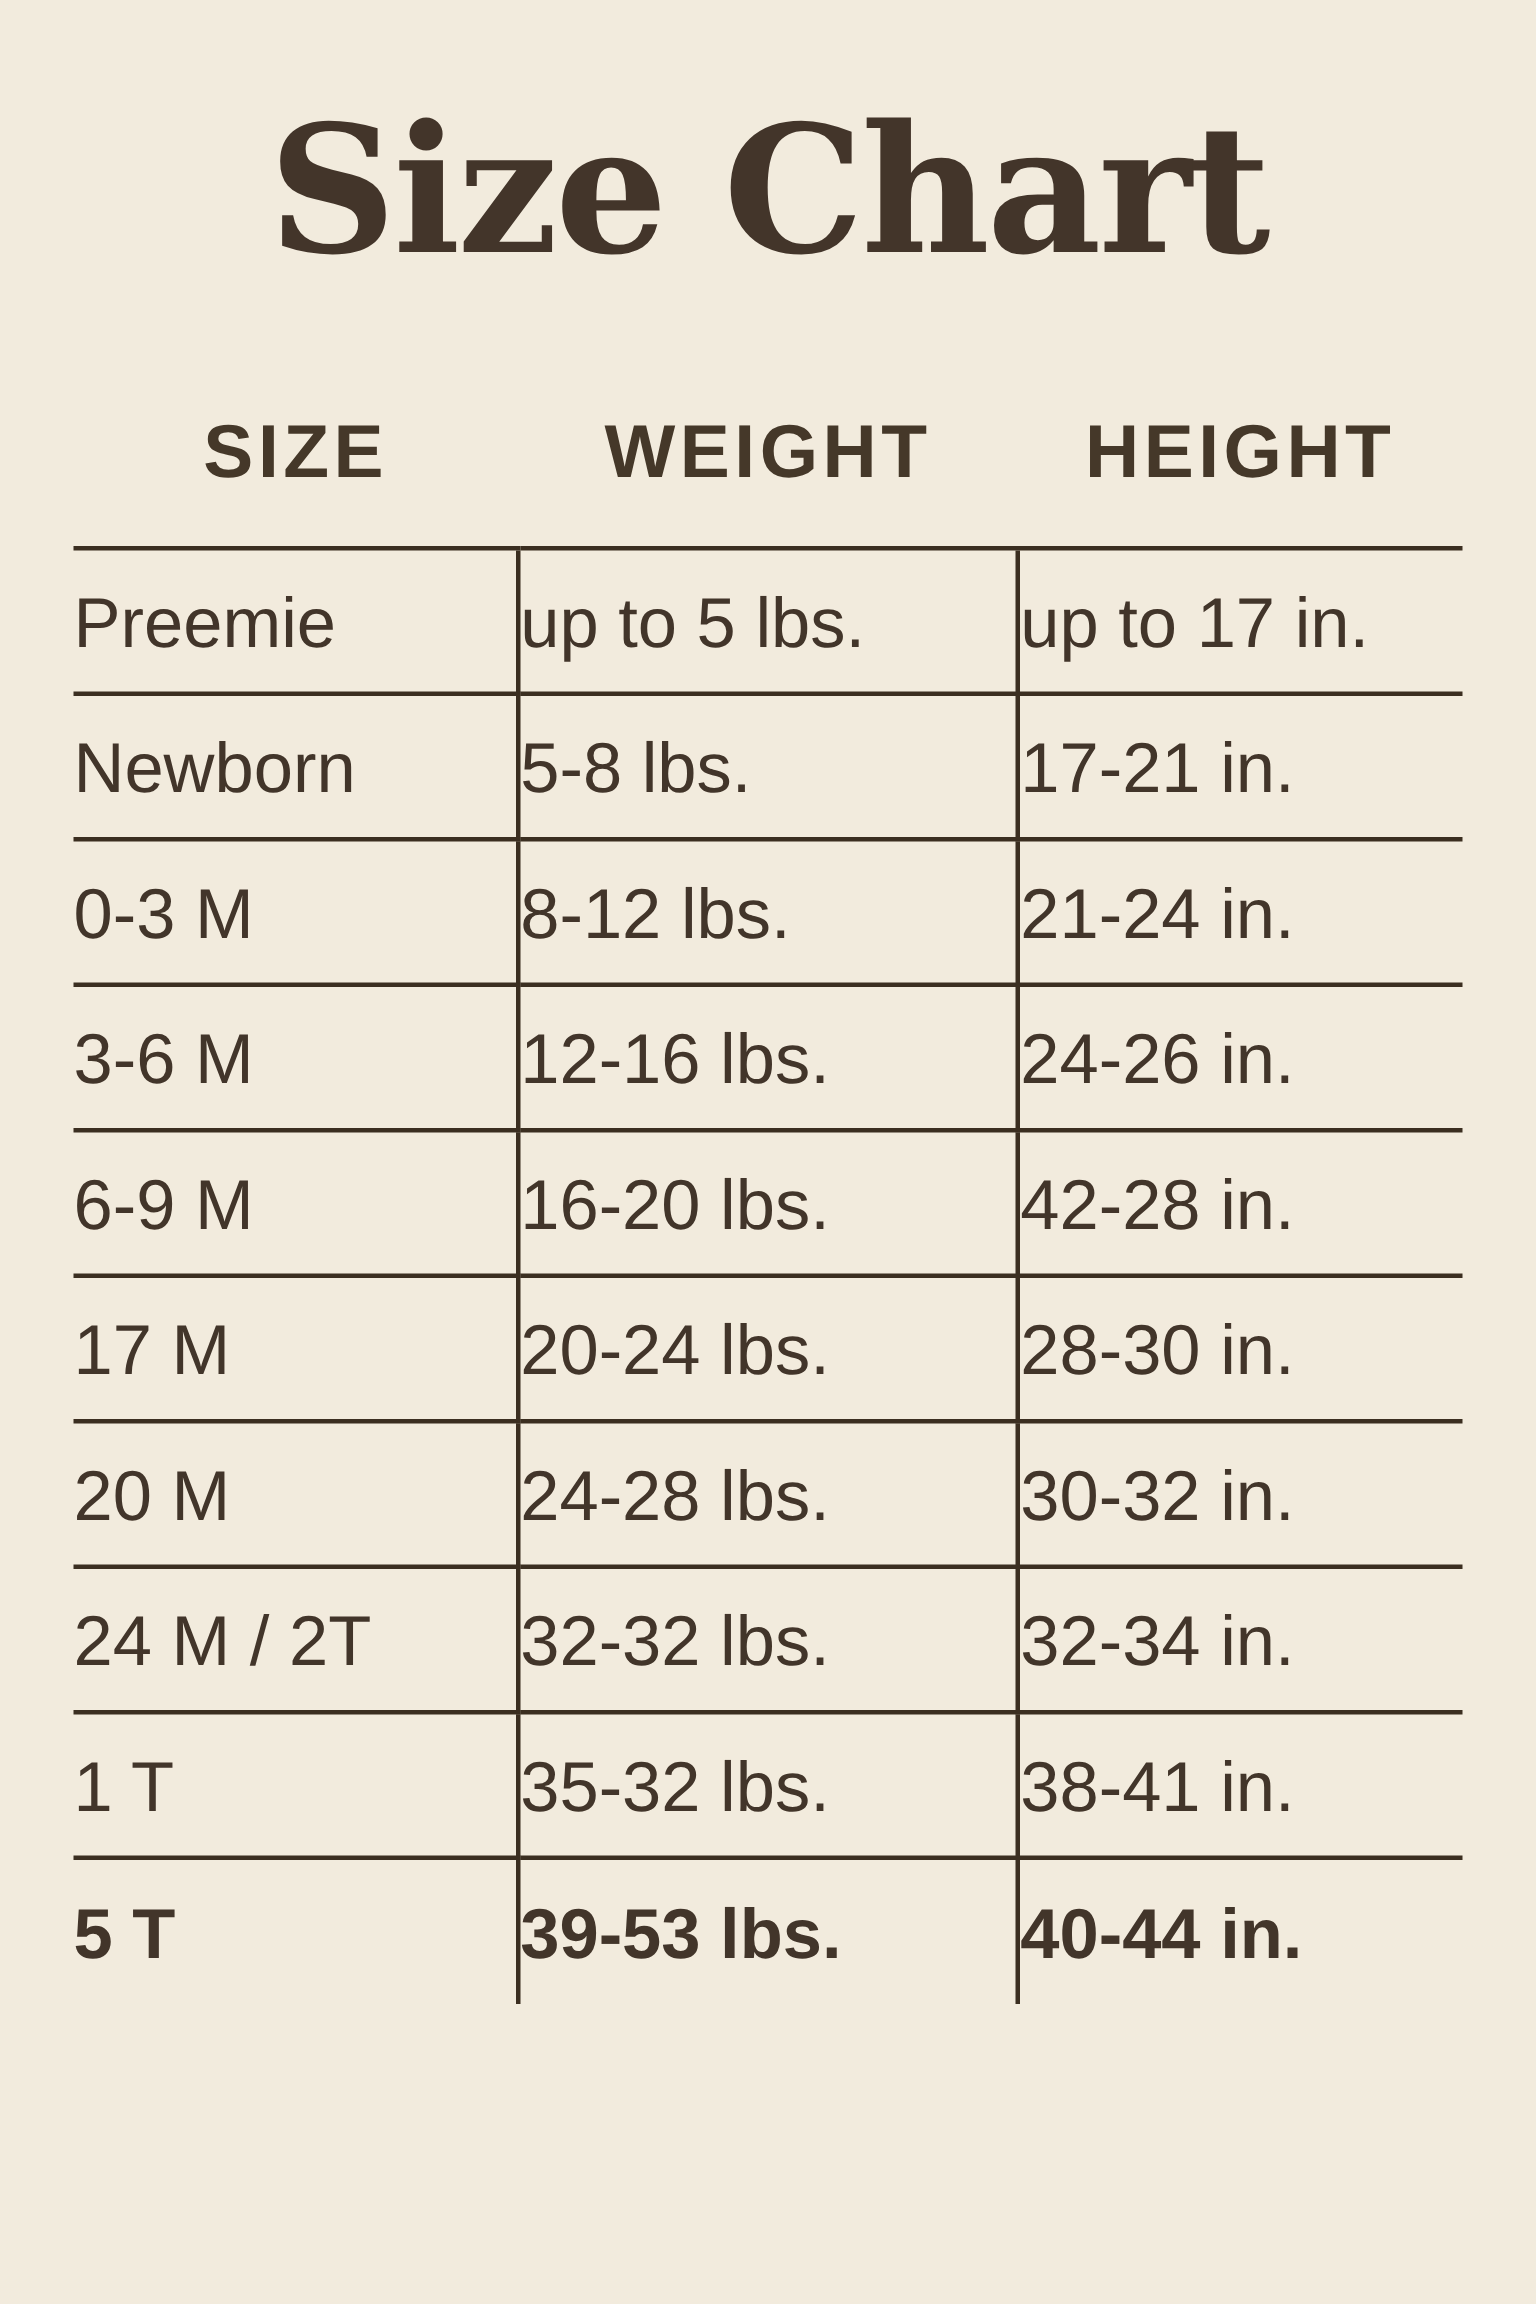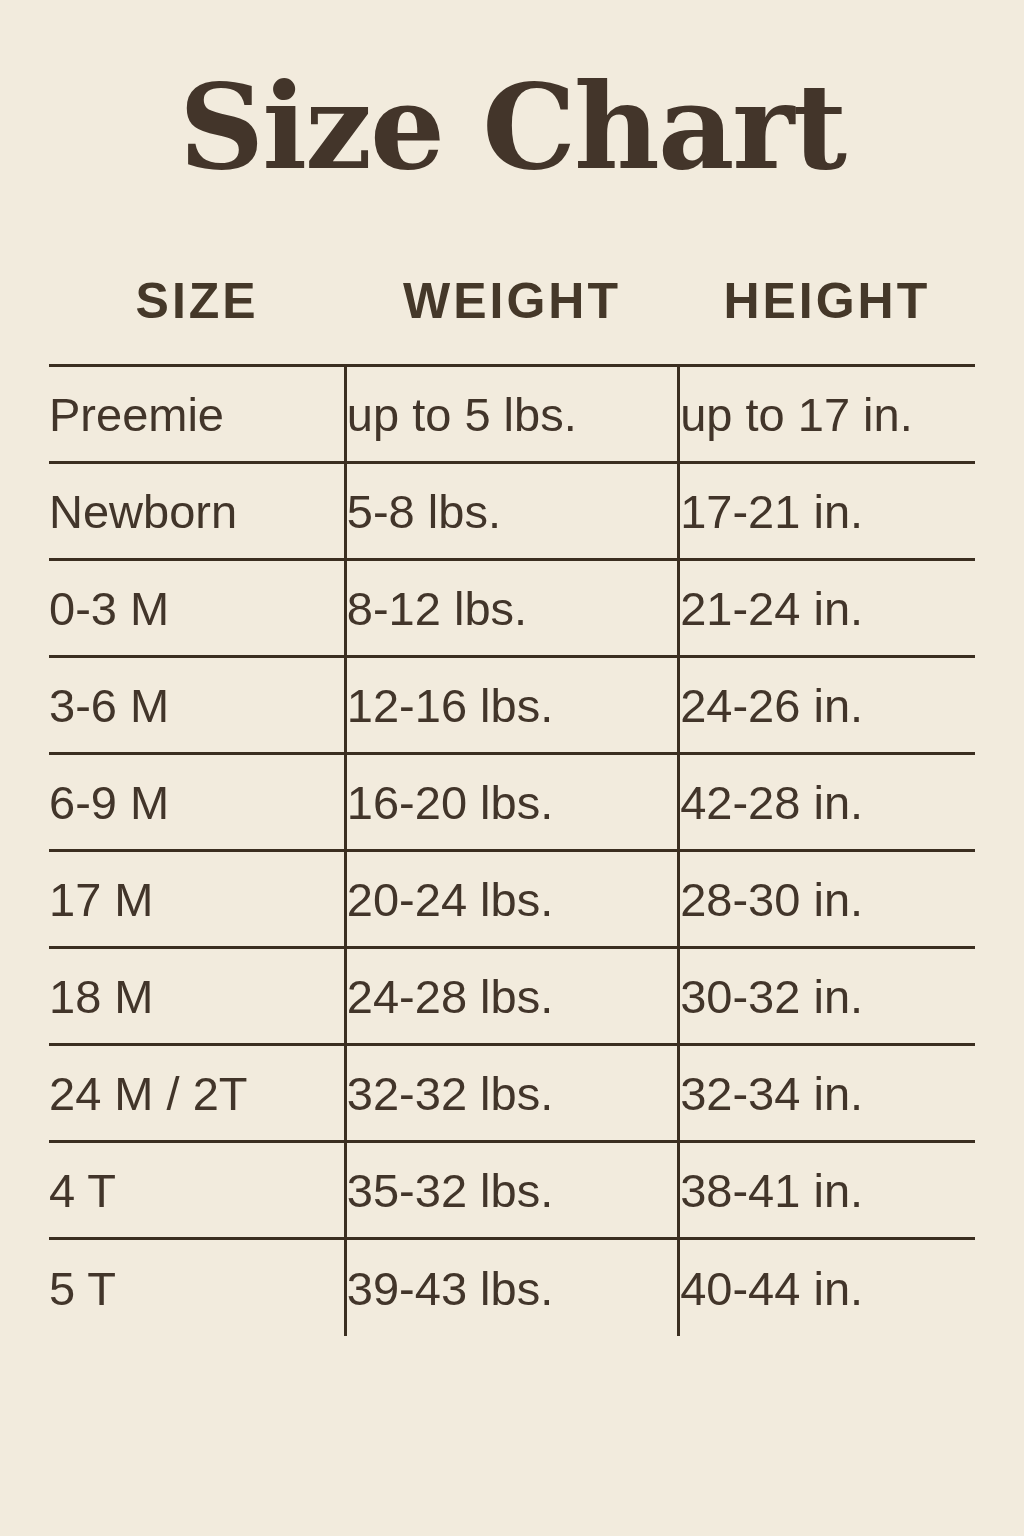--- a/index.html
+++ b/index.html
@@ -61,20 +61,21 @@
     border-bottom: 3px solid #3b2e20;
     padding: 0;
   }
 
   tbody td:not(:last-child) {
     border-right: 3px solid #3b2e20;
   }
 
   tbody tr:last-child td {
     border-bottom: none;
+    font-weight: bold;
   }
 </style>
 </head>
 <body>
 
 <main class="poster">
 
   <h1 class="title">Size Chart</h1>
 
   <table class="size-chart">
@@ -121,39 +122,39 @@
     <td>42-28 in.</td>
   </tr>
 
   <tr>
     <td>17 M</td>
     <td>20-24 lbs.</td>
     <td>28-30 in.</td>
   </tr>
 
   <tr>
-    <td>18 M</td>
+    <td>20 M</td>
     <td>24-28 lbs.</td>
     <td>30-32 in.</td>
   </tr>
 
   <tr>
     <td>24 M / 2T</td>
     <td>32-32 lbs.</td>
     <td>32-34 in.</td>
   </tr>
 
 
   <tr>
-    <td>4 T</td>
+    <td>1 T</td>
     <td>35-32 lbs.</td>
     <td>38-41 in.</td>
   </tr>
 
   <tr>
     <td>5 T</td>
-    <td>39-43 lbs.</td>
+    <td>39-53 lbs.</td>
     <td>40-44 in.</td>
   </tr>
 </tbody>
   </table>
 
 </main>
 
 </body></html>

